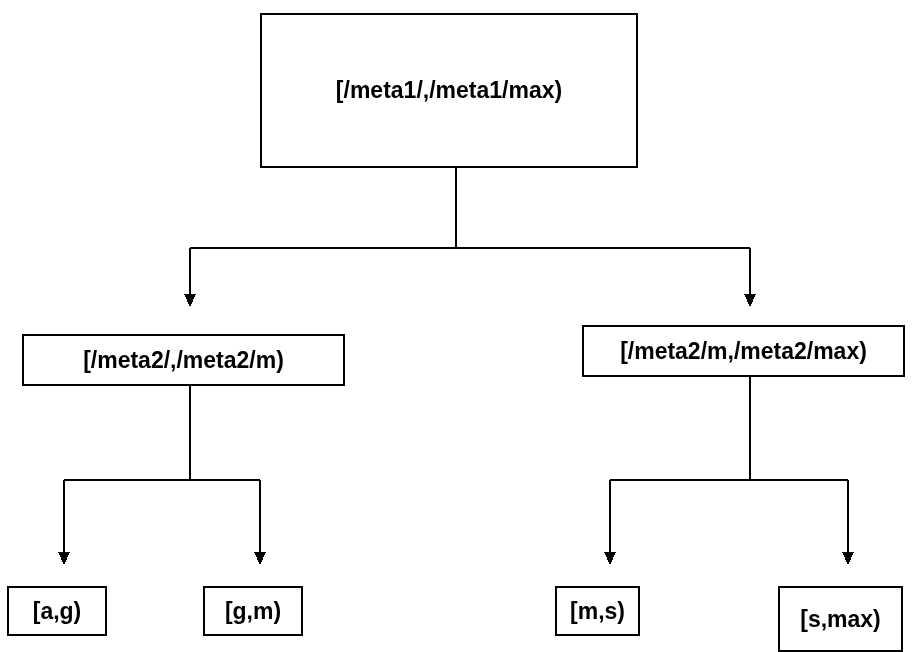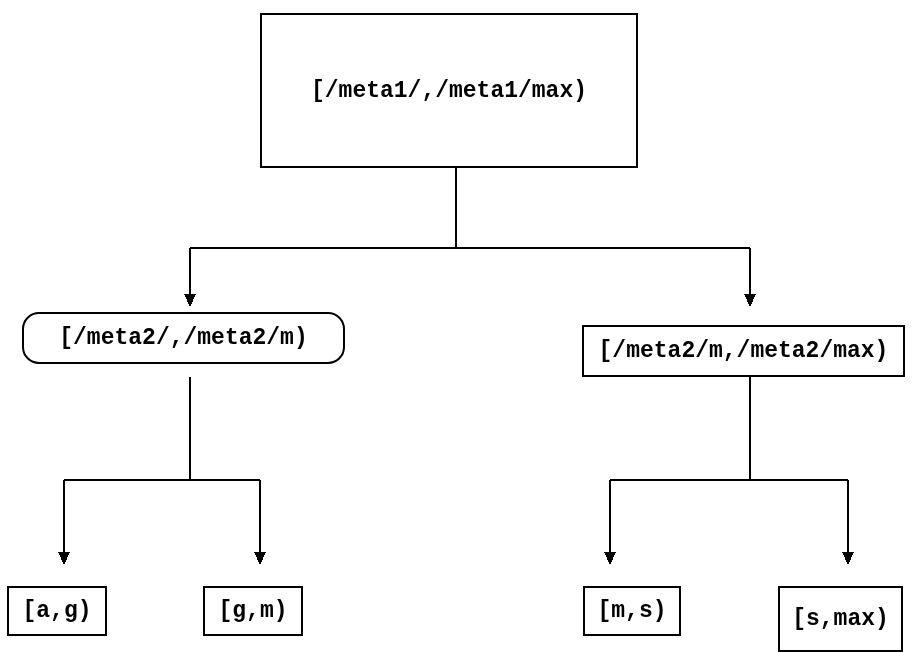--- a/index.html
+++ b/index.html
@@ -5,21 +5,21 @@
   html, body {
     margin: 0;
     padding: 0;
     background: #ffffff;
   }
   .canvas {
     position: relative;
     width: 912px;
     height: 652px;
     background: #ffffff;
-    font-family: Liberation Mono, monospace;
+    font-family: Liberation Sans, sans-serif;
     overflow: hidden;
   }
   .edges {
     position: absolute;
     left: 0;
     top: 0;
     width: 912px;
     height: 652px;
   }
   .edges path {
@@ -38,25 +38,25 @@
     background: #ffffff;
     color: #000000;
     display: flex;
     align-items: center;
     justify-content: center;
     font-size: 23px;
     font-weight: bold;
     white-space: nowrap;
   }
   .node-root   { left: 260px; top: 13px;  width: 378px; height: 155px; }
-  .node-left   { left: 22px;  top: 312px; width: 323px; height: 52px; border-radius: 17px; }
+  .node-left   { left: 22px;  top: 334px; width: 323px; height: 52px; }
   .node-right  { left: 582px; top: 325px; width: 323px; height: 52px; }
   .node-leaf-0 { left: 7px;   top: 586px; width: 100px; height: 50px; }
   .node-leaf-1 { left: 203px; top: 586px; width: 100px; height: 50px; }
-  .node-leaf-2 { left: 555px; top: 586px; width: 98px;  height: 50px; margin-left: 28px; }
+  .node-leaf-2 { left: 555px; top: 586px; width: 85px;  height: 50px; }
   .node-leaf-3 { left: 778px; top: 586px; width: 125px; height: 66px; }
 </style>
 </head>
 <body>
 
 <div class="canvas">
 
   <svg class="edges" viewBox="0 0 912 652" xmlns="http://www.w3.org/2000/svg" shape-rendering="crispEdges">
 
     <path d="M456 168 V248"></path>

